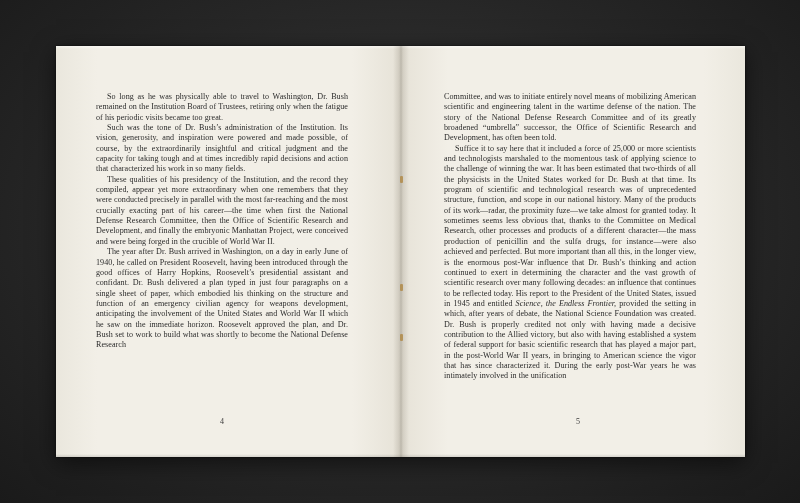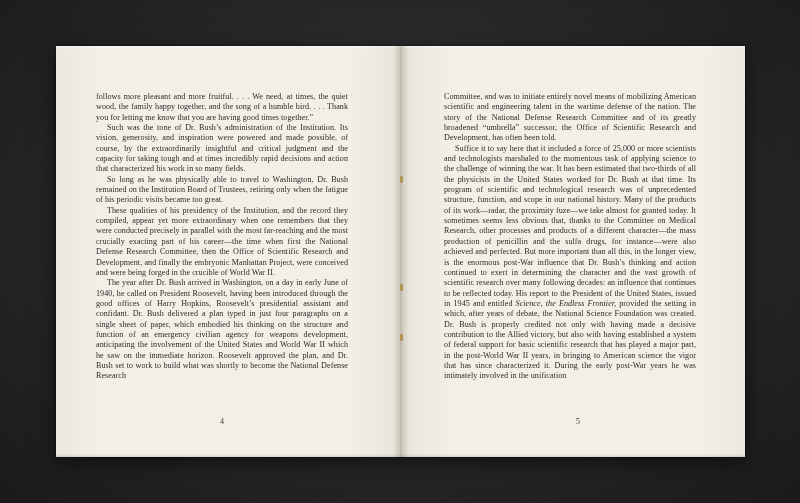--- a/index.html
+++ b/index.html
@@ -120,23 +120,22 @@
 
     <div id="edge-top"></div>
     <div id="edge-bottom"></div>
 
     <div id="gutter"></div>
     <div class="stitch" style="top:130px;"></div>
     <div class="stitch" style="top:238px;"></div>
     <div class="stitch" style="top:288px;"></div>
 
     <div class="col" id="col-left">
-      <p class="noindent">follows more pleasant and more fruitful. . . . We need, at times, the quiet wood, the family happy together, and the song of a humble bird. . . . Thank you for letting me know that you are having good times together.”</p>
+      <p>So long as he was physically able to travel to Washington, Dr. Bush remained on the Institution Board of Trustees, retiring only when the fatigue of his periodic visits became too great.</p>
       <p>Such was the tone of Dr. Bush’s administration of the Institution. Its vision, generosity, and inspiration were powered and made possible, of course, by the extraordinarily insightful and critical judgment and the capacity for taking tough and at times incredibly rapid decisions and action that characterized his work in so many fields.</p>
-      <p>So long as he was physically able to travel to Washington, Dr. Bush remained on the Institution Board of Trustees, retiring only when the fatigue of his periodic visits became too great.</p>
       <p>These qualities of his presidency of the Institution, and the record they compiled, appear yet more extraordinary when one remembers that they were conducted precisely in parallel with the most far-reaching and the most crucially exacting part of his career—the time when first the National Defense Research Committee, then the Office of Scientific Research and Development, and finally the embryonic Manhattan Project, were conceived and were being forged in the crucible of World War II.</p>
       <p>The year after Dr. Bush arrived in Washington, on a day in early June of 1940, he called on President Roosevelt, having been introduced through the good offices of Harry Hopkins, Roosevelt’s presidential assistant and confidant. Dr. Bush delivered a plan typed in just four paragraphs on a single sheet of paper, which embodied his thinking on the structure and function of an emergency civilian agency for weapons development, anticipating the involvement of the United States and World War II which he saw on the immediate horizon. Roosevelt approved the plan, and Dr. Bush set to work to build what was shortly to become the National Defense Research</p>
     </div>
     <div class="folio" id="folio-left">4</div>
 
     <div class="col" id="col-right">
       <p class="noindent">Committee, and was to initiate entirely novel means of mobilizing American scientific and engineering talent in the wartime defense of the nation. The story of the National Defense Research Committee and of its greatly broadened “umbrella” successor, the Office of Scientific Research and Development, has often been told.</p>
       <p>Suffice it to say here that it included a force of 25,000 or more scientists and technologists marshaled to the momentous task of applying science to the challenge of winning the war. It has been estimated that two-thirds of all the physicists in the United States worked for Dr. Bush at that time. Its program of scientific and technological research was of unprecedented structure, function, and scope in our national history. Many of the products of its work—radar, the proximity fuze—we take almost for granted today. It sometimes seems less obvious that, thanks to the Committee on Medical Research, other processes and products of a different character—the mass production of penicillin and the sulfa drugs, for instance—were also achieved and perfected. But more important than all this, in the longer view, is the enormous post-War influence that Dr. Bush’s thinking and action continued to exert in determining the character and the vast growth of scientific research over many following decades: an influence that continues to be reflected today. His report to the President of the United States, issued in 1945 and entitled <em>Science, the Endless Frontier,</em> provided the setting in which, after years of debate, the National Science Foundation was created. Dr. Bush is properly credited not only with having made a decisive contribution to the Allied victory, but also with having established a system of federal support for basic scientific research that has played a major part, in the post-World War II years, in bringing to American science the vigor that has since characterized it. During the early post-War years he was intimately involved in the unification</p>
     </div>
     <div class="folio" id="folio-right">5</div>

